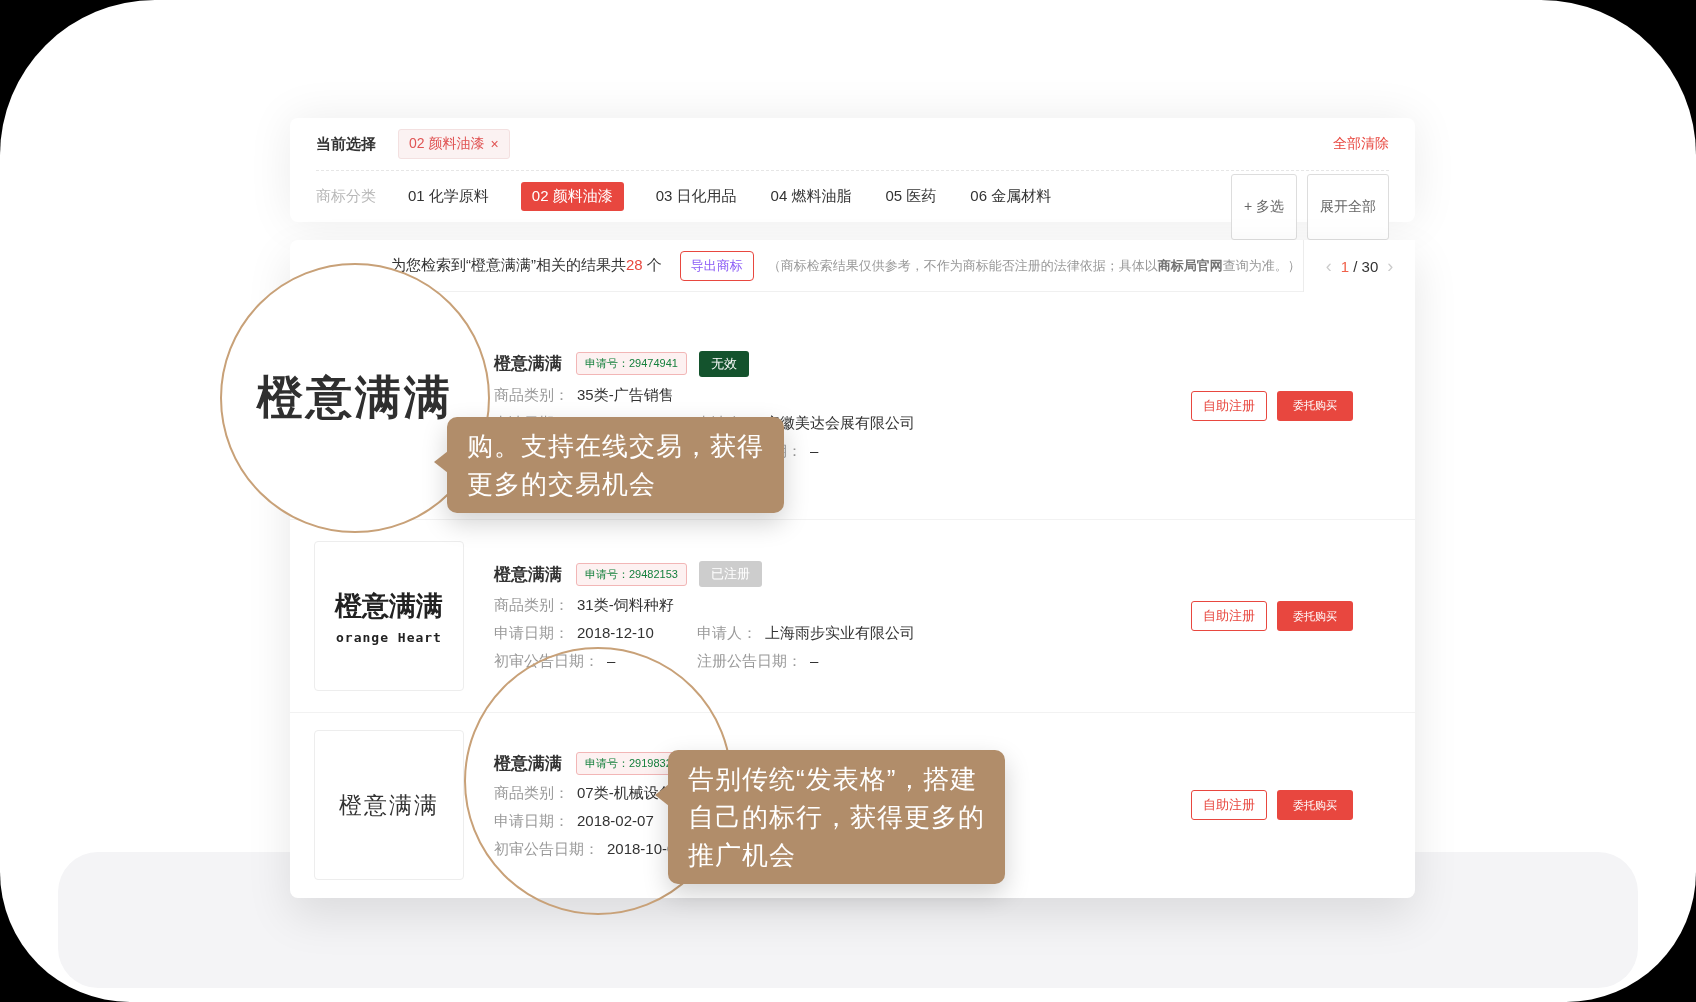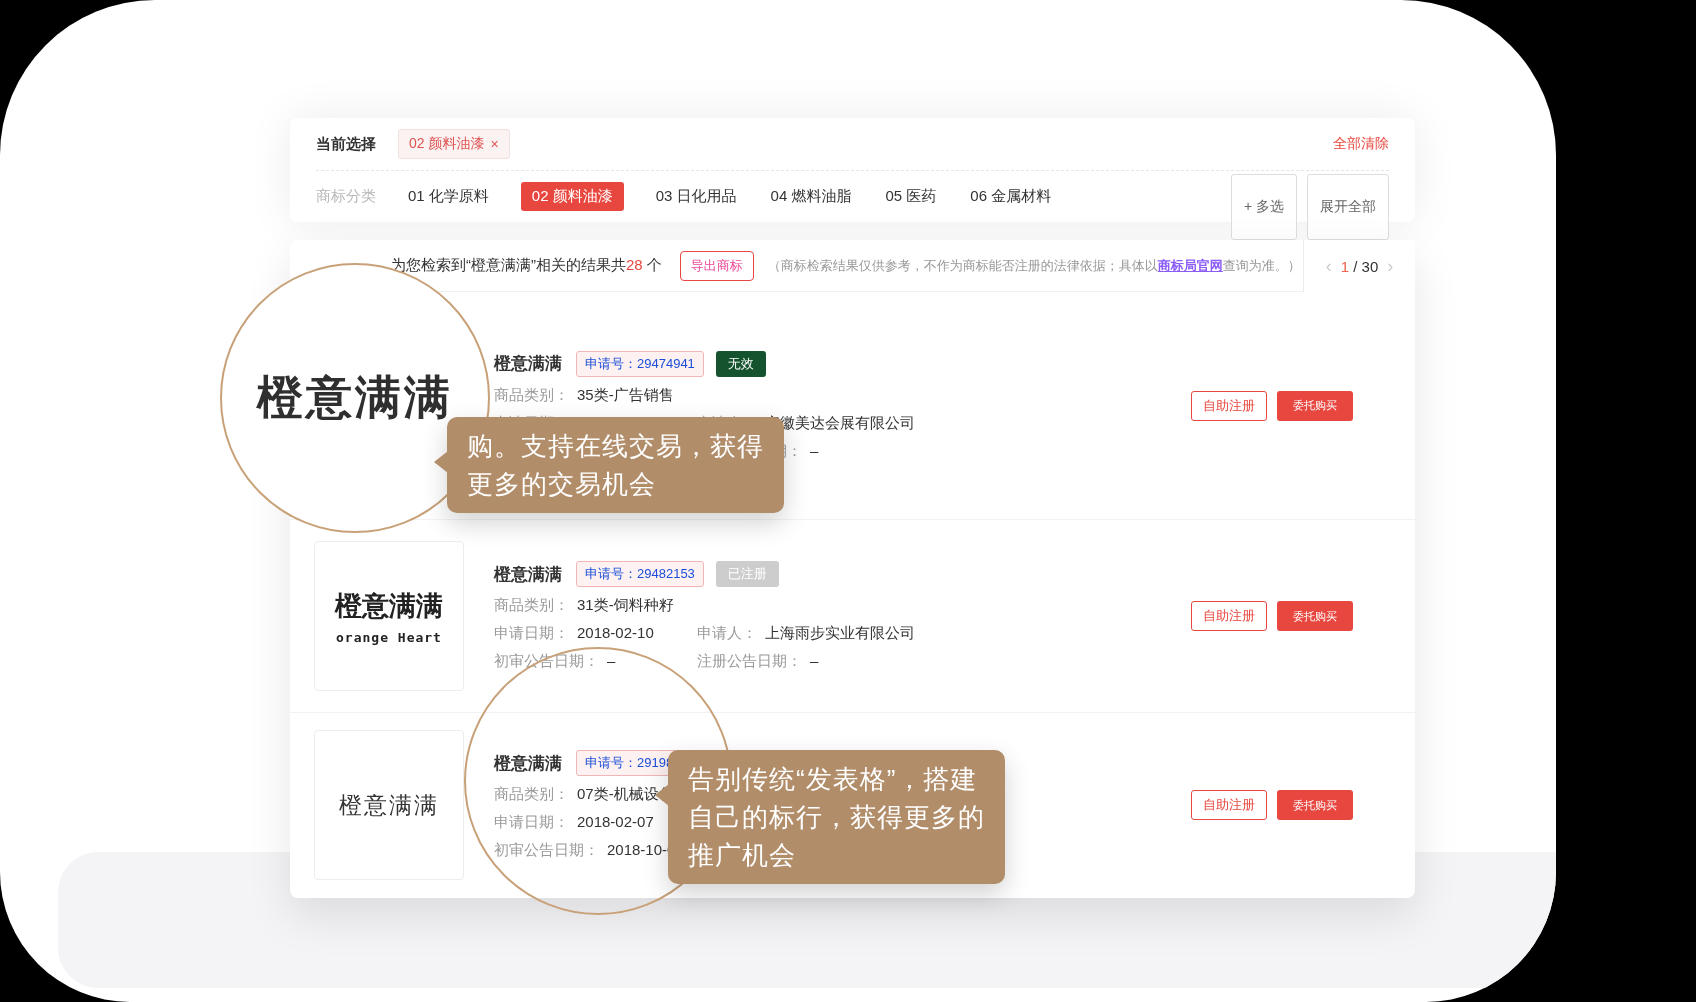--- a/index.html
+++ b/index.html
@@ -1,18 +1,18 @@
 <!DOCTYPE html>
 <html><head>
 <meta charset="utf-8">
 <style>
   * { box-sizing: border-box; margin: 0; padding: 0; }
   html,body { background:#000; }
   body { font-family:"Liberation Sans", sans-serif; }
-  .canvas { position:relative; width:1556px; height:1002px; background:#000; overflow:hidden; }
+  .canvas { position:relative; width:1696px; height:1002px; background:#000; overflow:hidden; }
   .page { position:absolute; inset:0; background:#ffffff; border-radius:155px 155px 130px 130px; overflow:hidden; }
   .base-band { position:absolute; left:58px; top:852px; width:1580px; height:136px; background:#f4f4f6; border-radius:40px; }
 
   
   .filter-card { position:absolute; left:290px; top:118px; width:1125px; height:104px; background:#fff; border-radius:8px; box-shadow:0 0 45px rgba(0,0,0,0.08); }
   .f-rowA { height:52px; display:flex; align-items:center; padding:0 26px; }
   .f-label { font-size:15px; color:#333; font-weight:700; }
   .f-tag { margin-left:22px; display:flex; align-items:center; gap:6px; background:#fbf2f2; border:1px solid #f3e0e0; border-radius:3px; padding:5px 10px; font-size:14px; color:#e05454; cursor:pointer; }
   .f-tag .x { font-size:14px; color:#e05454; }
   .spacer { flex:1; }
@@ -23,38 +23,38 @@
   .tab { font-size:15px; color:#333; cursor:pointer; padding:5px 2px; white-space:nowrap; }
   .tab.selected { background:#e8473f; color:#fff; border-radius:3px; padding:5px 11px; }
   .mini-btn { border:1px solid #ddd; border-radius:3px; background:#fff; font-size:14px; color:#666; padding:23px 12px; cursor:pointer; white-space:nowrap;margin-top:20px; }
   .f-rowB .right { display:flex; gap:10px; margin-left:auto; }
 
   
   .results-card { position:absolute; left:290px; top:240px; width:1125px; height:658px; background:#fff; border-radius:8px; box-shadow:0 18px 45px rgba(0,0,0,0.10); }
   .r-header { position:relative; height:52px; border-bottom:1px solid #f0f0f0; display:flex; align-items:center; padding-left:101px; }
   .summary { font-size:15px; color:#333; white-space:nowrap; }
   .summary .count { color:#e8473f; }
-  .export-btn { margin-left:18px; border:1px solid #e8473f; color:#ec4899; background:#fff; font-size:13px; padding:5px 10px; border-radius:4px; cursor:pointer; white-space:nowrap; }
+  .export-btn { margin-left:18px; border:1px solid #e8473f; color:#8b5cf6; background:#fff; font-size:13px; padding:5px 10px; border-radius:4px; cursor:pointer; white-space:nowrap; }
   .disclaimer { margin-left:14px; font-size:13px; color:#999; white-space:nowrap; }
-  .disclaimer .link { color:#8b5cf6; font-weight:700; cursor:pointer;text-decoration:underline; }
+  .disclaimer .link { color:#737373; font-weight:700; cursor:pointer; }
   .pager { position:absolute; right:0; top:0; width:112px; height:52px; border-left:1px solid #ececec; display:flex; align-items:center; justify-content:center; gap:9px; background:#fff; }
   .pg-chev { font-size:18px; color:#ccc; cursor:pointer; line-height:1; }
   .pg-num { font-size:15px; color:#333; }
   .pg-num .cur { color:#f0614a; }
 
   .r-row { position:relative; display:flex; align-items:center; padding:0 62px 0 24px; border-bottom:1px solid #f2f2f2; }
   .r-row.h1 { height:228px; } .r-row.h2 { height:193px; } .r-row.h3 { height:184px; border-bottom:none; }
   .tm-box { width:150px; height:150px; border:1px solid #ededed; border-radius:4px; background:#fff; display:flex; flex-direction:column; align-items:center; justify-content:center; margin-right:30px; flex:none; }
   .tm-script { font-family:"DejaVu Serif", serif; font-size:27px; font-weight:700; color:#222; }
   .tm-sub { font-family:"DejaVu Sans Mono", monospace; font-size:13px; font-weight:700; color:#222; margin-top:6px; letter-spacing:1px; }
   .tm-plain { font-size:23px; color:#333; letter-spacing:2px; }
   .details { flex:1; min-width:0; }
   .title-line { display:flex; align-items:center; }
   .tm-title { font-size:17px; font-weight:700; color:#333; }
-  .appno { margin-left:14px; border:1px solid #f2b6b6; background:#fdf1f1; color:#1d4ed8; font-size:13px; padding:3px 8px; border-radius:3px; white-space:nowrap; }
+  .appno { margin-left:14px; border:1px solid #f2b6b6; background:#fdf1f1; color:#15803d; font-size:11px; padding:3px 8px; border-radius:3px; white-space:nowrap; }
   .status { margin-left:12px; font-size:13px; color:#fff; padding:4px 12px; border-radius:3px; white-space:nowrap; }
   .status.invalid { background:#14532d; }
   .status.registered { background:#cdcdcd; }
   .fline { display:flex; margin-top:9px; font-size:15px; align-items:baseline; }
   .pair1 { display:flex; width:203px; flex:none; }
   .flabel { color:#999; margin-right:8px; white-space:nowrap; }
   .fval { color:#333; white-space:nowrap; }
   .btns { display:flex; gap:10px; margin-left:20px; flex:none; }
   .btn-outline { border:1px solid #e8473f; color:#e8473f; background:#fff; font-size:13px; width:76px; height:30px; border-radius:3px; cursor:pointer; }
   .btn-solid { border:none; background:#e8473f; color:#fff; font-size:11px; width:76px; height:30px; border-radius:3px; cursor:pointer; }
@@ -168,21 +168,21 @@
             <span class="appno"><span>申请号：</span><span>29482153</span></span>
             <span class="status registered">已注册</span>
           </div>
           <div class="fline">
             <span class="flabel">商品类别：</span>
             <span class="fval">31类-饲料种籽</span>
           </div>
           <div class="fline">
             <span class="pair1">
               <span class="flabel">申请日期：</span>
-              <span class="fval">2018-02-10</span>
+              <span class="fval">2018-12-10</span>
             </span>
             <span class="flabel">申请人：</span>
             <span class="fval">上海雨步实业有限公司</span>
           </div>
           <div class="fline">
             <span class="pair1">
               <span class="flabel">初审公告日期：</span>
               <span class="fval">–</span>
             </span>
             <span class="flabel">注册公告日期：</span>

